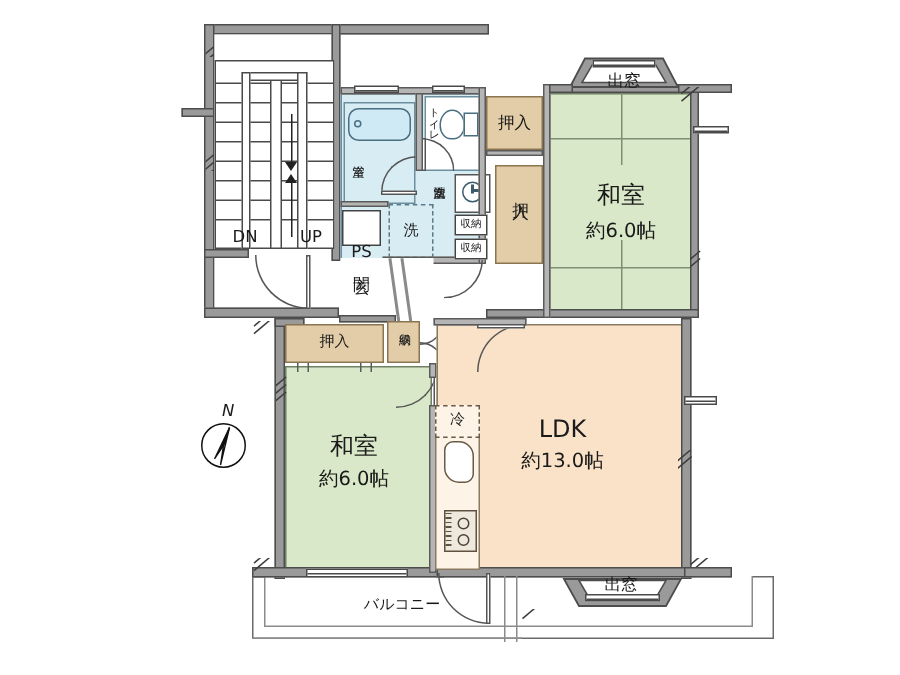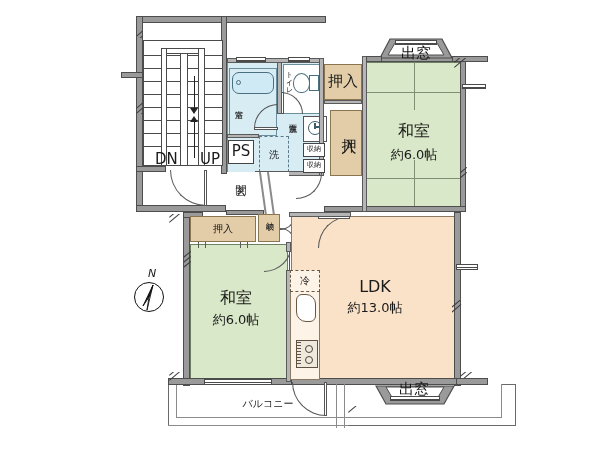--- a/index.html
+++ b/index.html
@@ -21,21 +21,21 @@
   .closet{background:#e2cda8;border:1px solid #8a7550;}
   .white{background:#ffffff;border:1px solid #4d4d4d;}
   .nobord{border:none;}
 
   .lbl{position:absolute;white-space:nowrap;line-height:1.05;}
   .c{transform:translate(-50%,-50%);text-align:center;}
   .vert{writing-mode:vertical-rl;text-orientation:upright;white-space:nowrap;line-height:1;}
 
   .f7{font-size:7px;}
   .f8{font-size:8px;}
-  .f9{font-size:15px;}
+  .f9{font-size:11px;}
   .f10{font-size:10px;}
   .f11{font-size:11px;}
   .f13{font-size:13px;}
   .f16{font-size:16px;}
 
   .boxlbl{position:absolute;box-sizing:border-box;background:#ffffff;border:1px solid #444;
           display:flex;align-items:center;justify-content:center;font-size:8px;}
 
   
   .swing{position:absolute;border:1px solid #555;border-radius:50%;box-sizing:border-box;
@@ -164,21 +164,21 @@
 
   <div class="vanity" style="left:303px;top:116px;width:24px;height:26px;"></div>
   <div class="vbowl" style="left:308px;top:121px;width:14px;height:14px;"></div>
   <div class="vtap" style="left:314px;top:126px;width:7px;height:1.5px;"></div>
   <div class="vtap" style="left:314px;top:123px;width:1.5px;height:6px;"></div>
 
   <div class="room" style="left:259px;top:136px;width:30px;height:36px;border:1px dashed #5a7c8a;background:#d8ecf4;"></div>
   <div class="lbl c f10" style="left:274px;top:155px;">洗</div>
 
   <div class="boxlbl" style="left:228px;top:140px;width:26px;height:24px;"></div>
-  <div class="lbl c f9" style="left:241px;top:152px;">PS</div>
+  <div class="lbl c f9" style="left:241px;top:168px;">PS</div>
 
   <div class="wallthin" style="left:227px;top:58px;width:96px;height:5px;"></div>
   <div class="wallthin" style="left:255px;top:171px;width:68px;height:5px;"></div>
   <div class="wallthin" style="left:319px;top:58px;width:5px;height:118px;"></div>
   <div class="wallthin" style="left:277px;top:62px;width:5px;height:52px;"></div>
   <div class="wallthin" style="left:227px;top:134px;width:32px;height:4px;"></div>
 
   <div class="slwin" style="left:236px;top:57px;width:30px;height:5px;"></div>
   <div class="slwin" style="left:288px;top:57px;width:22px;height:5px;"></div>
 

